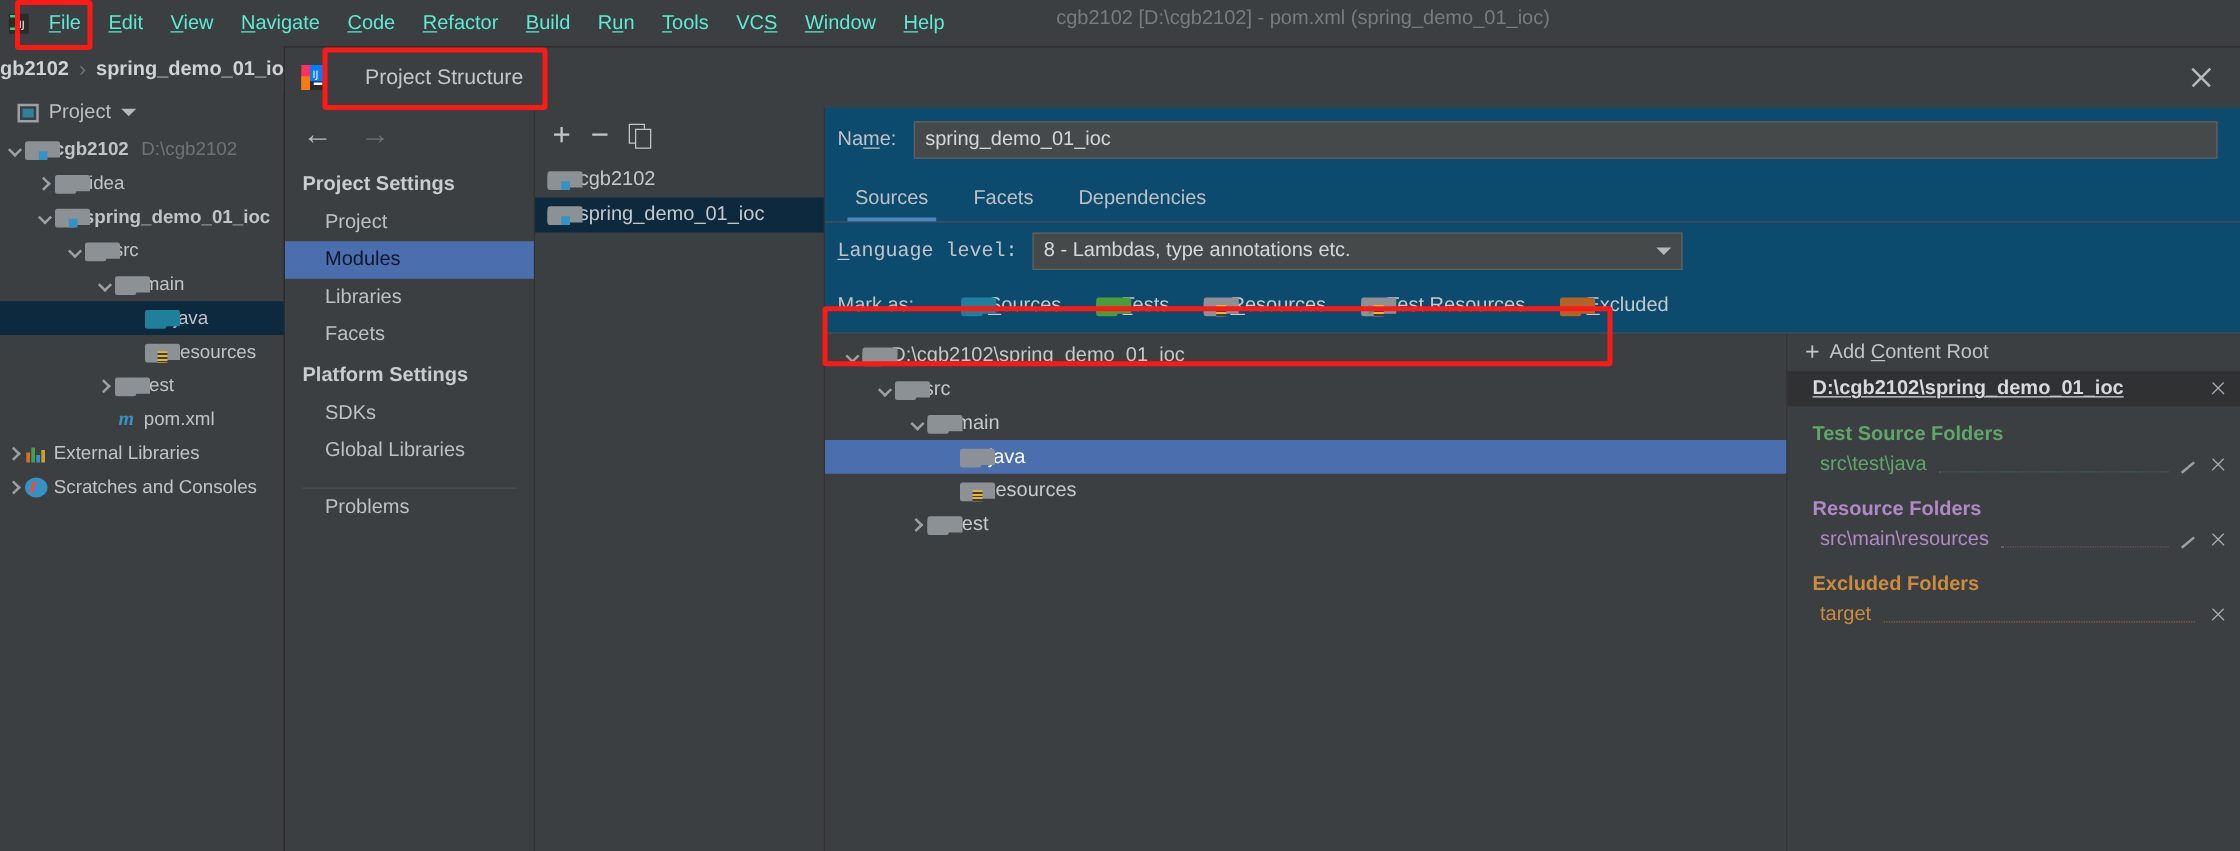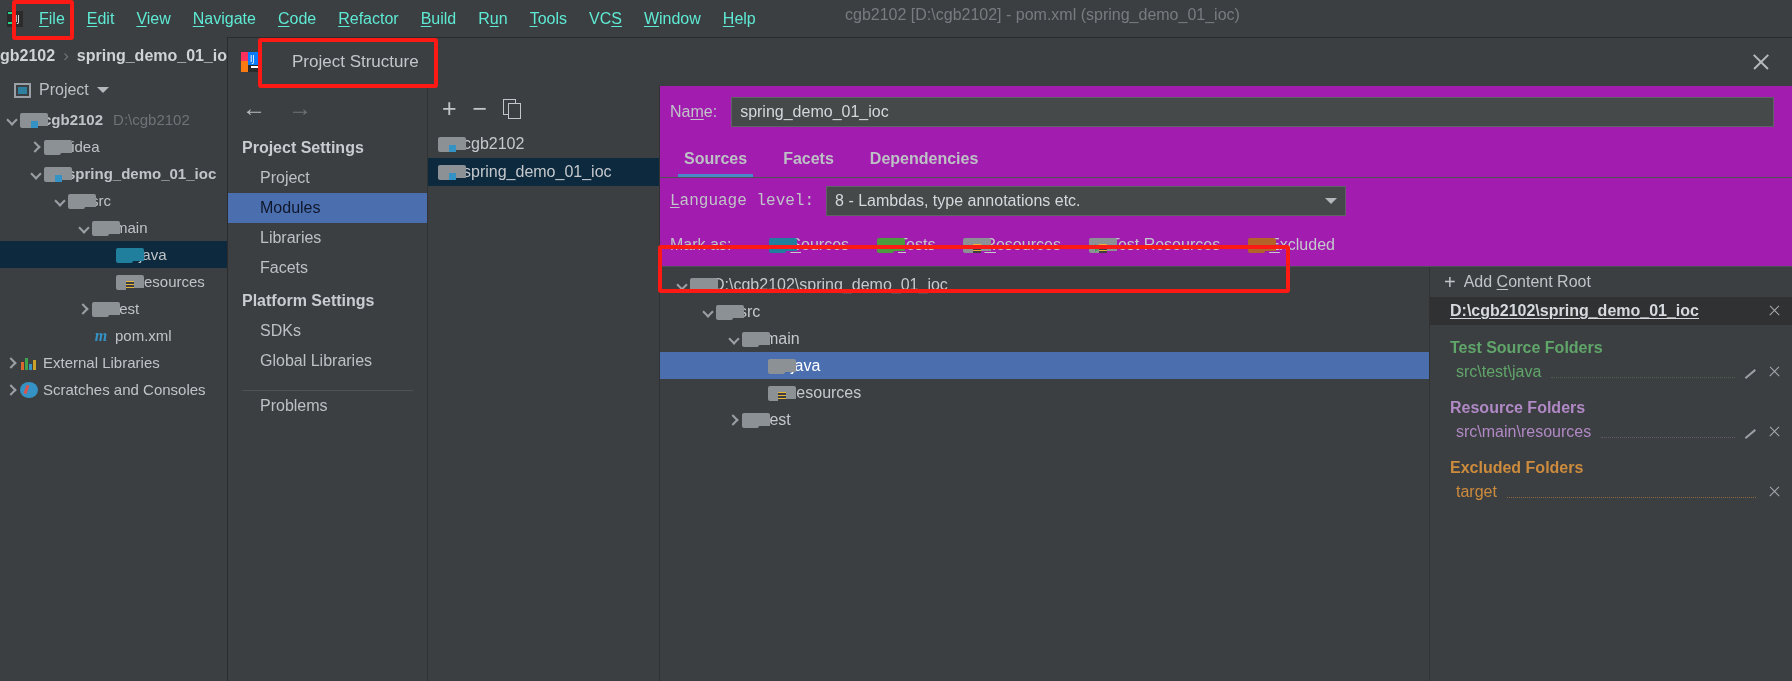--- a/index.html
+++ b/index.html
@@ -114,27 +114,27 @@
   .tbtn { color:#c2c6ca; cursor:pointer; line-height:1; }
   .tbtn.plus { font-size:25px; } .tbtn.minus { font-size:25px; }
   .copyico { width:16px; height:18px; position:relative; }
   .copyico::before{content:"";position:absolute;left:0;top:0;width:11px;height:14px;border:1.6px solid #c2c6ca;}
   .copyico::after{content:"";position:absolute;left:5px;top:4px;width:11px;height:14px;border:1.6px solid #c2c6ca;background:#3c3f41;}
   .mod-row { height:28px; display:flex; align-items:center; padding-left:10px; font-size:16px;
              color:#c5c9cd; gap:7px; }
   .mod-row.sel { background:#0d293e; }
 
   
-  #main { flex:1 1 auto; position:relative; background:#a21caf; }
+  #main { flex:1 1 auto; position:relative; background:#0c4a6e; }
   #name-row { height:52px; display:flex; align-items:center; padding:0 18px 0 10px; gap:14px; }
   #name-row .nlbl { font-size:16px; color:#c0c4c8; }
   #name-input { flex:1 1 auto; height:30px; background:#45494a; border:1px solid #5e6265;
                 color:#d4d8dc; font-size:16px; padding:0 8px; font-family:"Liberation Sans",sans-serif; }
   #tabs { height:40px; display:flex; align-items:flex-end; padding-left:10px; gap:8px;
-          border-bottom:1px solid #4e5254;font-weight:bold; }
+          border-bottom:1px solid #4e5254; }
   .tab { font-size:16px; color:#bdc1c5; padding:4px 14px 9px 14px; cursor:pointer; position:relative; }
   .tab.active::after { content:""; position:absolute; left:8px; right:8px; bottom:0; height:3px; background:#4a88c7; }
   #lang-row { height:46px; display:flex; align-items:center; padding-left:10px; gap:12px; }
   #lang-row .llbl { font-size:16px; color:#c0c4c8;font-family:Liberation Mono, monospace; }
   #lang-sel { width:520px; height:30px; background:#45494a; border:1px solid #5e6265;
               display:flex; align-items:center; justify-content:space-between; padding:0 8px;
               font-size:16px; color:#d4d8dc; }
   #markas { height:42px; display:flex; align-items:center; padding-left:10px; gap:16px; font-size:16px; }
   #markas .mlbl { margin-right:22px; color:#c0c4c8; }
   .mk { display:flex; align-items:center; gap:3px; margin-right:12px; cursor:pointer; color:#c5c9cd; }

